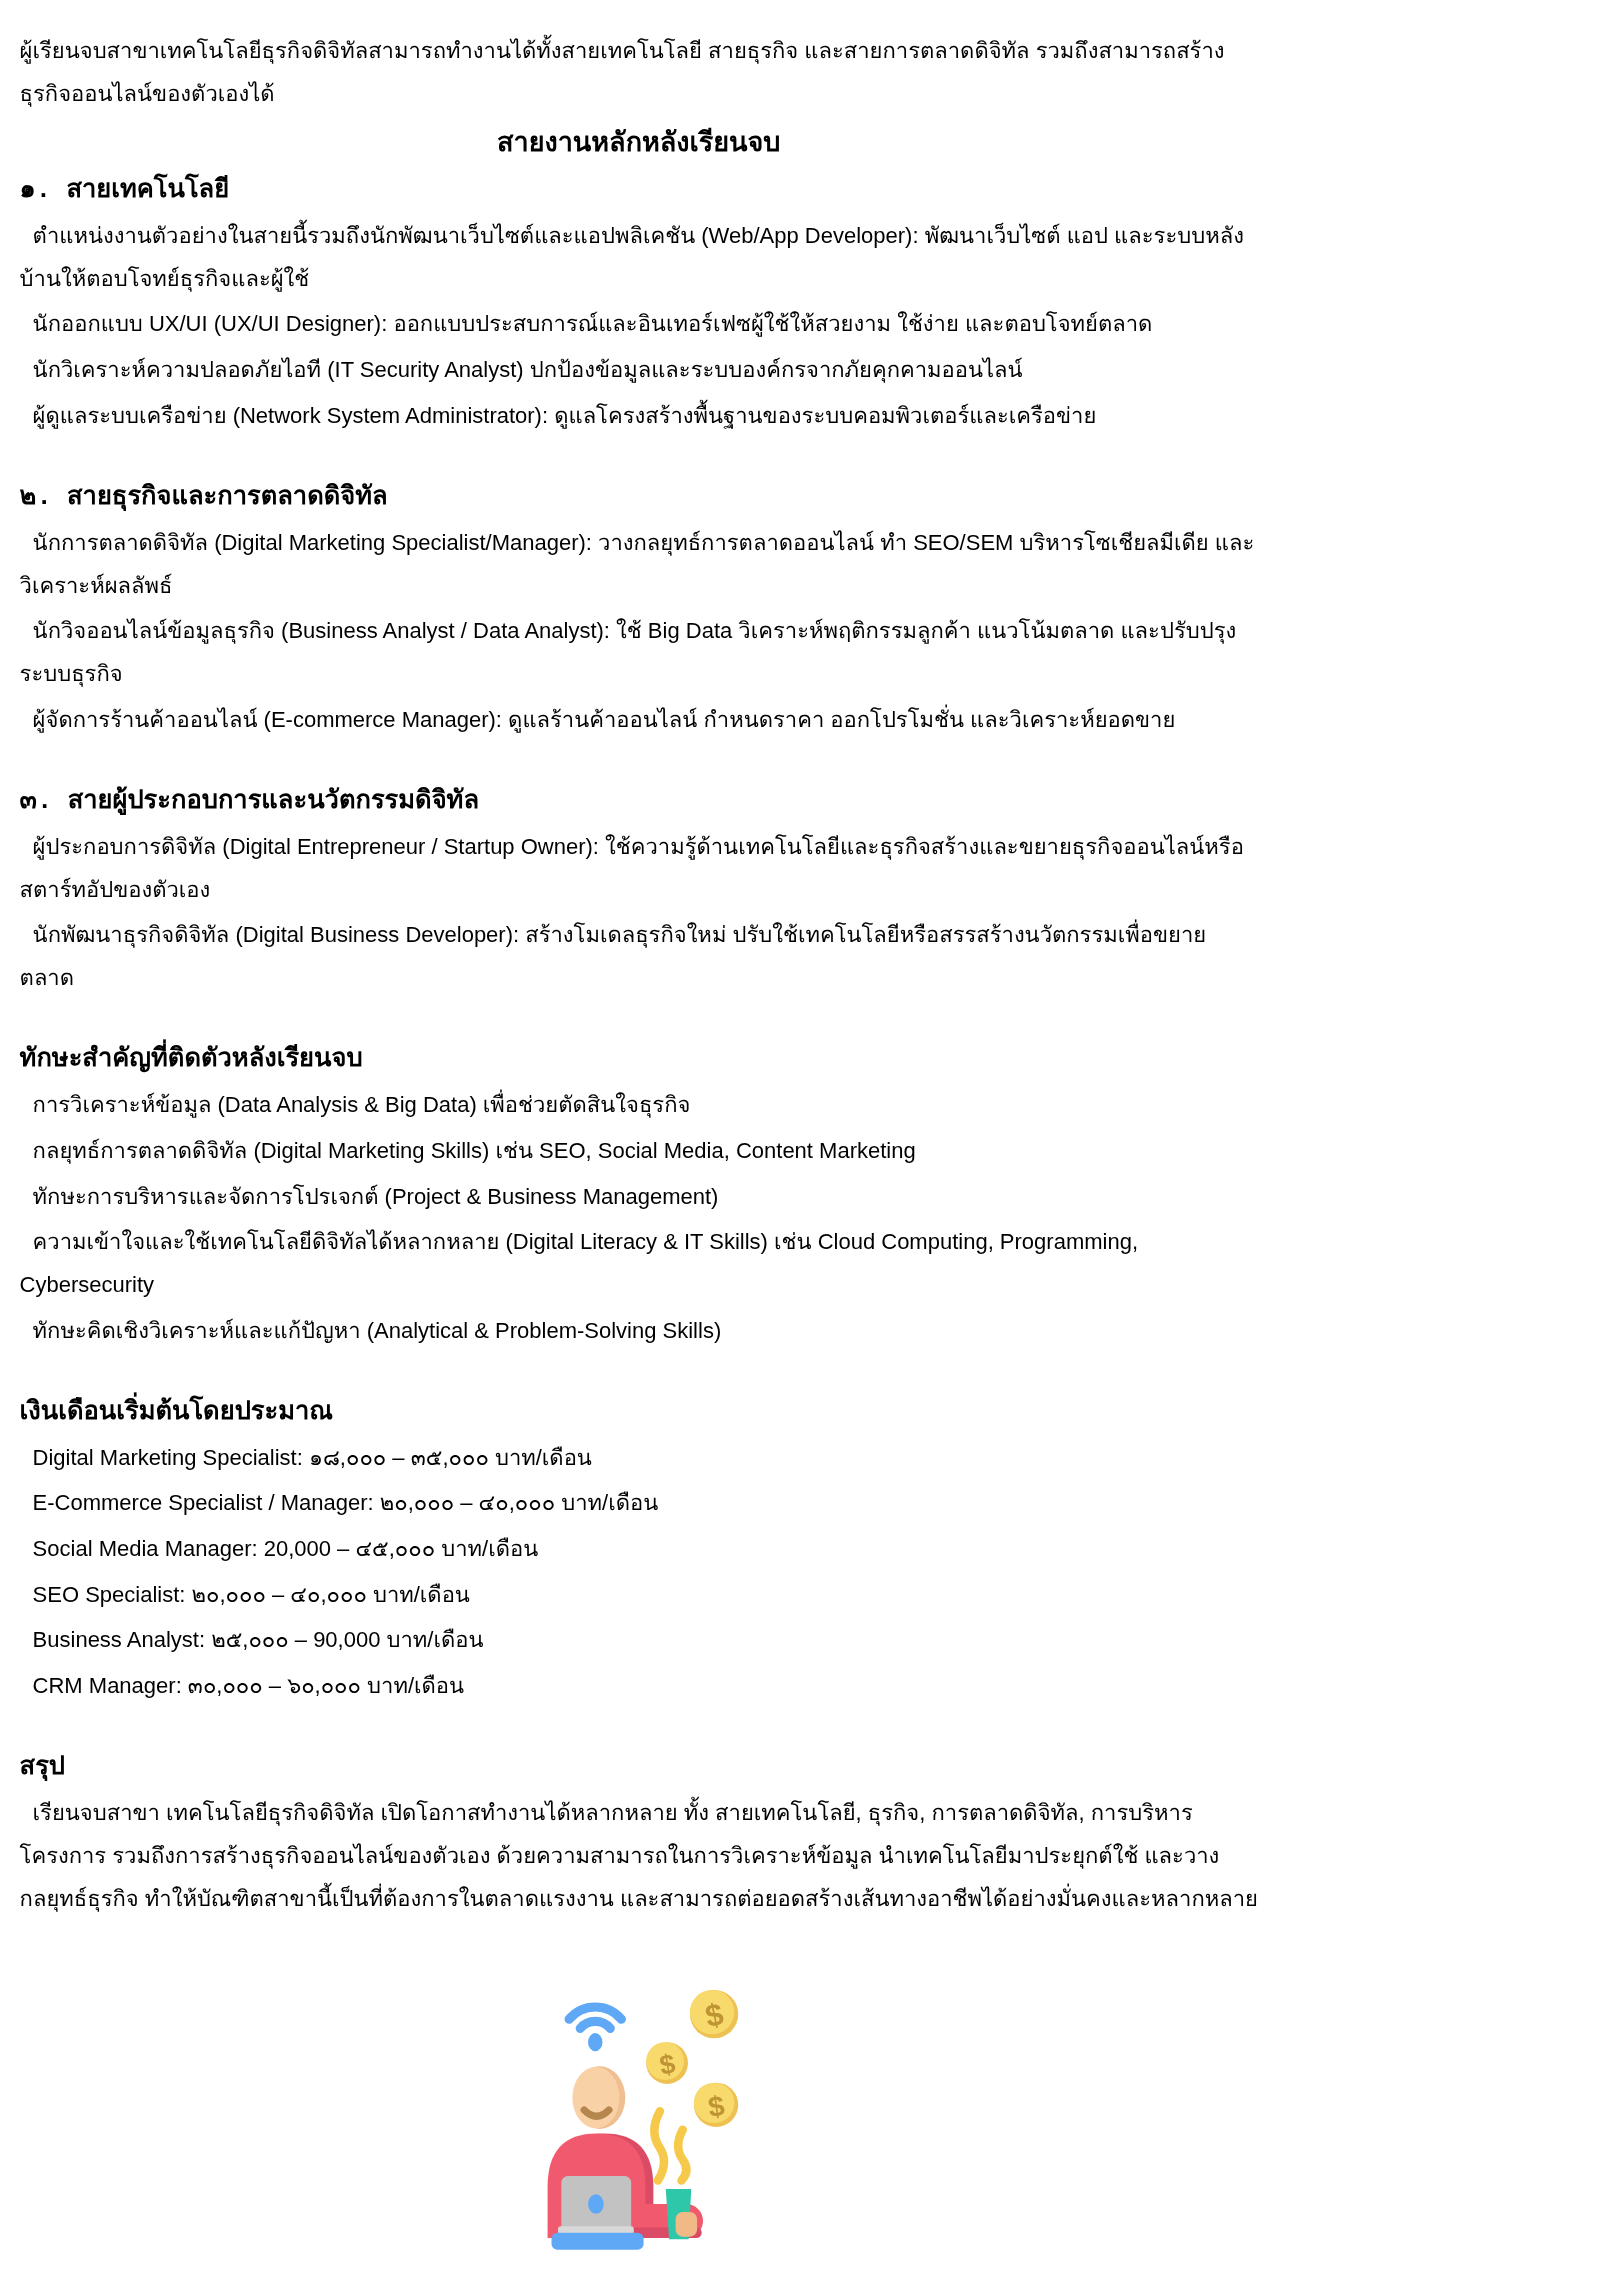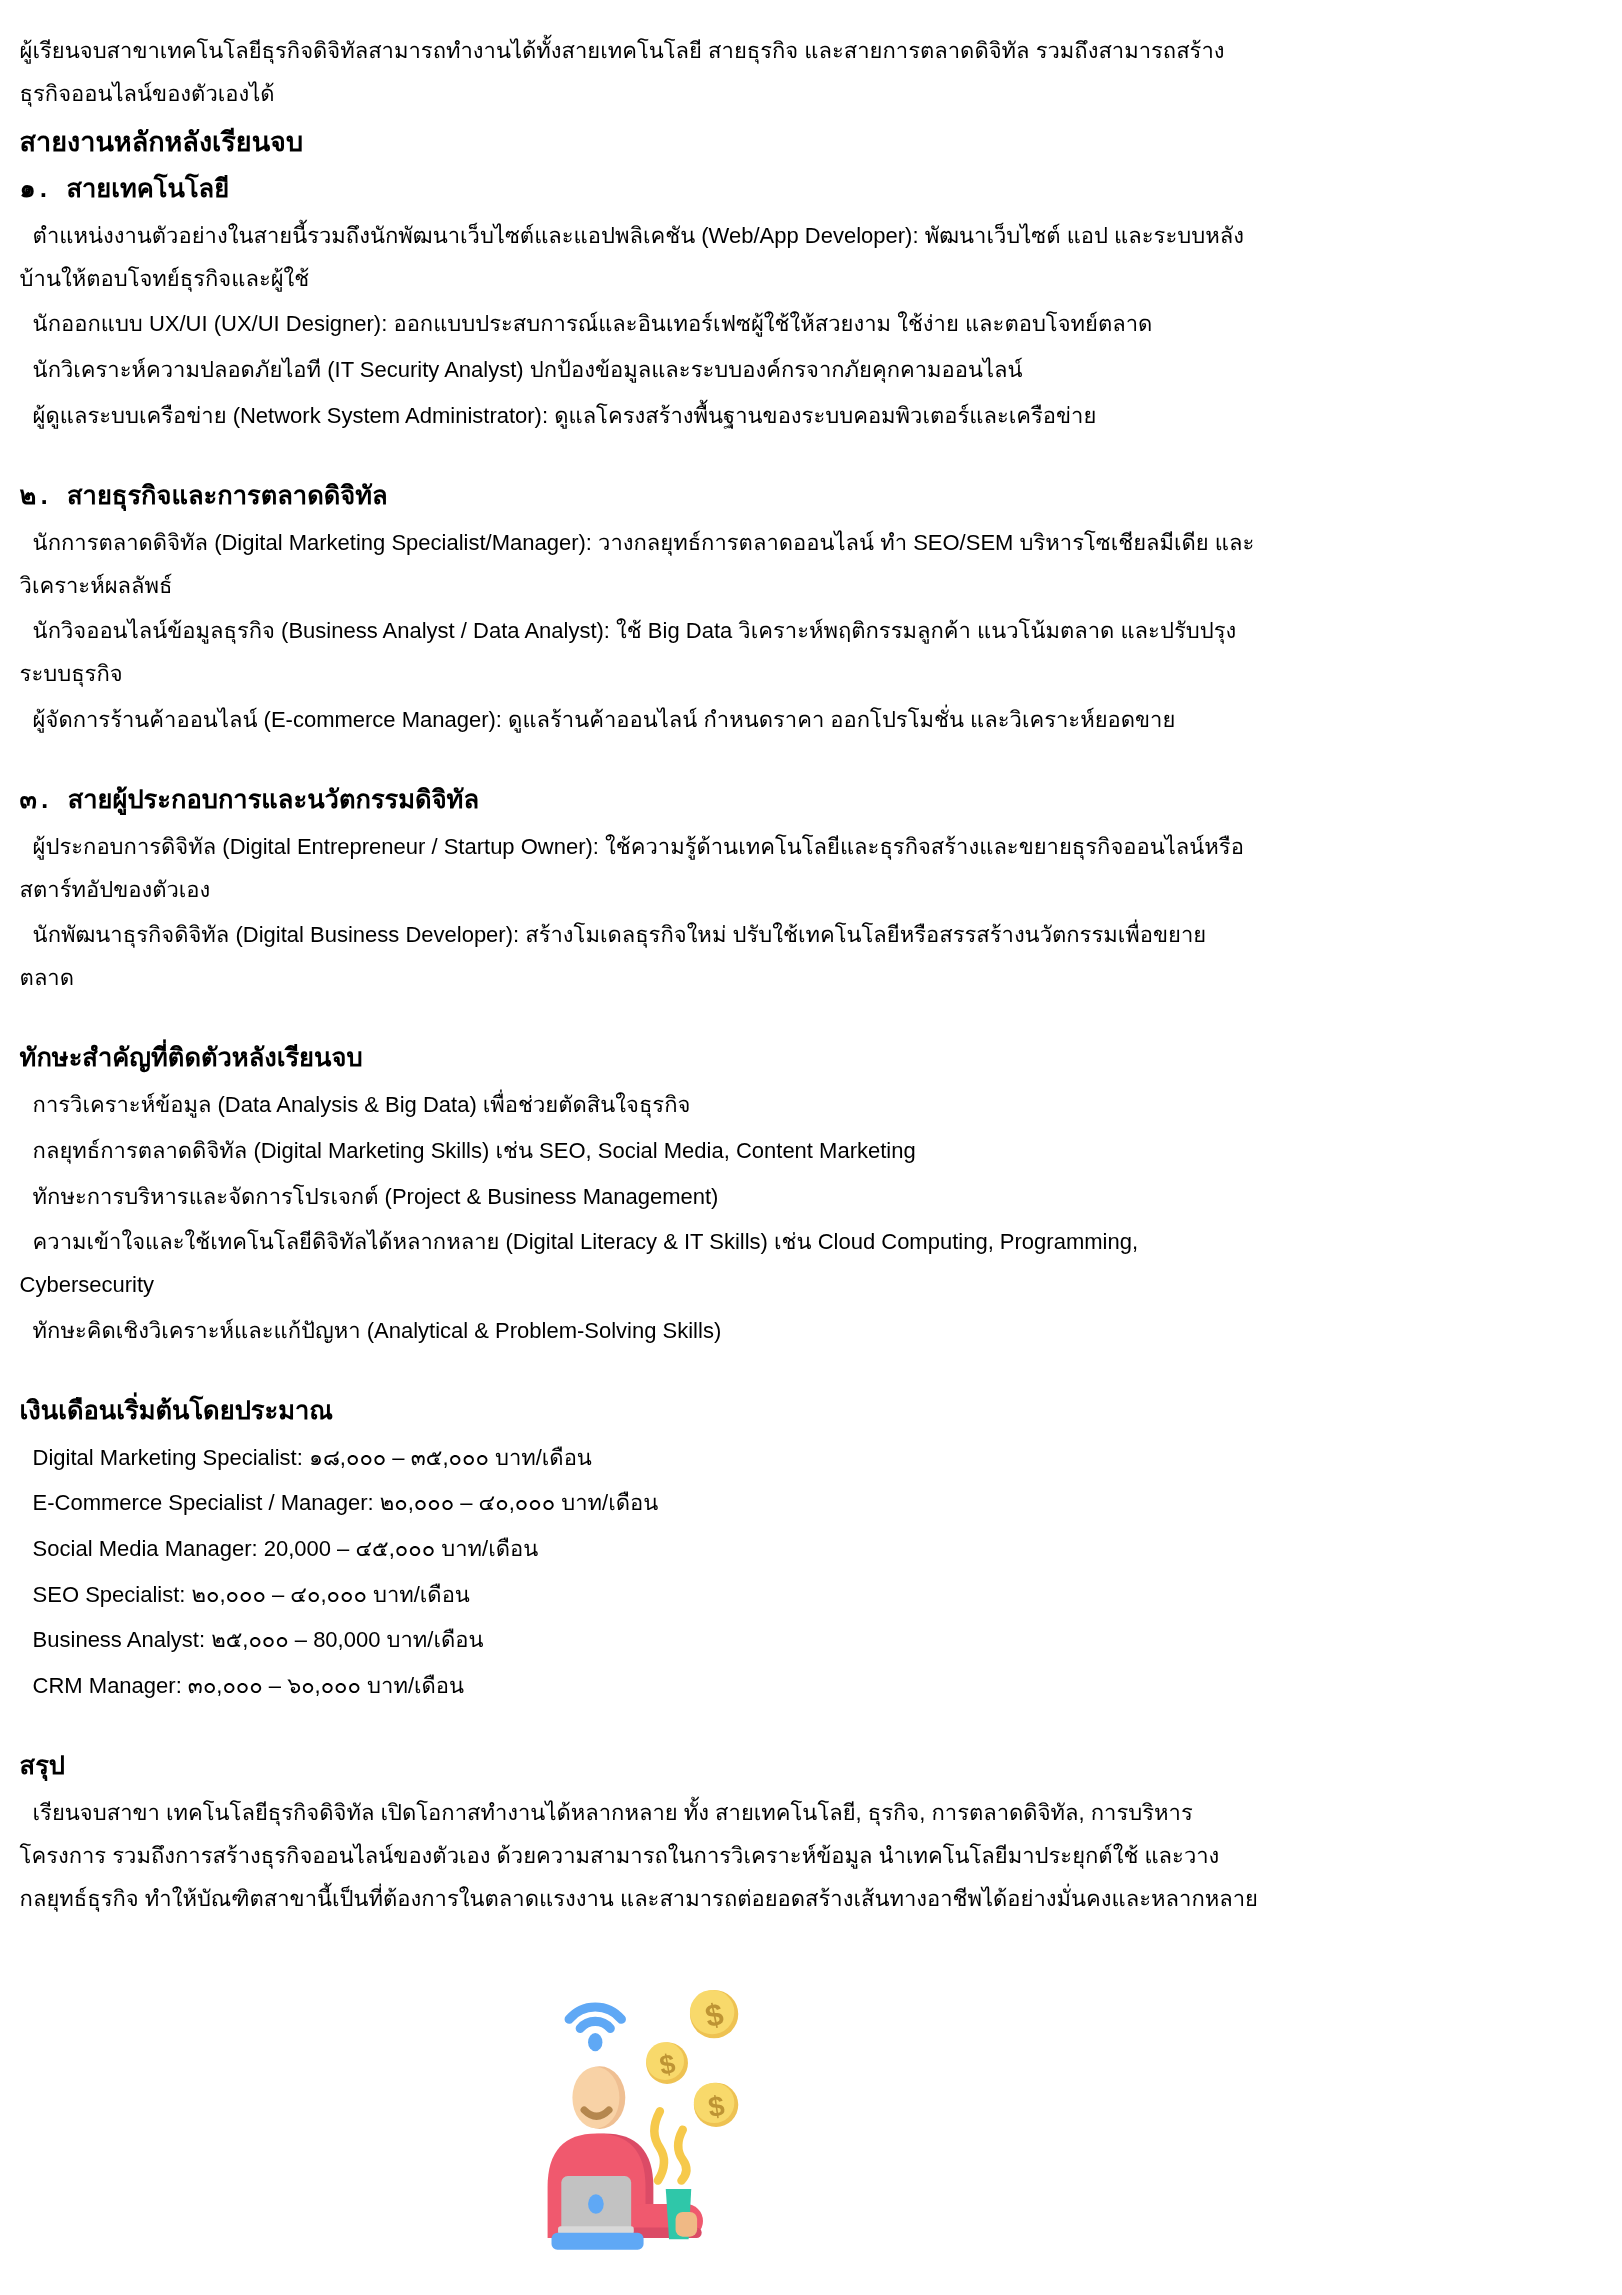--- a/index.html
+++ b/index.html
@@ -18,21 +18,21 @@
   p.body {
     font-size: 22px;
     line-height: 43px;
     margin: 0 0 2.6px 0;
   }
   .indent { text-indent: 13px; }
   .heading {
     font-weight: 700;
     margin: 0;
   }
-  .h-main { font-size: 27px; line-height: 48px; margin-top: 1.3px; }
+  .h-main { font-size: 27px; line-height: 48px; margin-top: 1.3px; text-align: center; }
   .h-sec  { font-size: 25.5px; line-height: 47px; margin-top: 37px; font-family: Liberation Mono, monospace; }
   .h-sec.tight { margin-top: 1.3px; }
   .illustration {
     width: 222px;
     margin: 63px auto 0 auto;
   }
   .coin-text {
     font-family: "Liberation Sans", "DejaVu Sans", sans-serif;
     font-weight: 700;
   }
@@ -66,21 +66,21 @@
   <p class="body indent">กลยุทธ์การตลาดดิจิทัล (Digital Marketing Skills) เช่น SEO, Social Media, Content Marketing</p>
   <p class="body indent">ทักษะการบริหารและจัดการโปรเจกต์ (Project &amp; Business Management)</p>
   <p class="body indent">ความเข้าใจและใช้เทคโนโลยีดิจิทัลได้หลากหลาย (Digital Literacy &amp; IT Skills) เช่น Cloud Computing, Programming, Cybersecurity</p>
   <p class="body indent">ทักษะคิดเชิงวิเคราะห์และแก้ปัญหา (Analytical &amp; Problem-Solving Skills)</p>
 
   <h3 class="heading h-sec">เงินเดือนเริ่มต้นโดยประมาณ</h3>
   <p class="body indent">Digital Marketing Specialist: ๑๘,๐๐๐ – ๓๕,๐๐๐ บาท/เดือน</p>
   <p class="body indent">E-Commerce Specialist / Manager: ๒๐,๐๐๐ – ๔๐,๐๐๐ บาท/เดือน</p>
   <p class="body indent">Social Media Manager: 20,000 – ๔๕,๐๐๐ บาท/เดือน</p>
   <p class="body indent">SEO Specialist: ๒๐,๐๐๐ – ๔๐,๐๐๐ บาท/เดือน</p>
-  <p class="body indent">Business Analyst: ๒๕,๐๐๐ – 80,000 บาท/เดือน</p>
+  <p class="body indent">Business Analyst: ๒๕,๐๐๐ – 90,000 บาท/เดือน</p>
   <p class="body indent">CRM Manager: ๓๐,๐๐๐ – ๖๐,๐๐๐ บาท/เดือน</p>
 
   <h3 class="heading h-sec">สรุป</h3>
   <p class="body indent">เรียนจบสาขา เทคโนโลยีธุรกิจดิจิทัล เปิดโอกาสทำงานได้หลากหลาย ทั้ง สายเทคโนโลยี, ธุรกิจ, การตลาดดิจิทัล, การบริหารโครงการ รวมถึงการสร้างธุรกิจออนไลน์ของตัวเอง ด้วยความสามารถในการวิเคราะห์ข้อมูล นำเทคโนโลยีมาประยุกต์ใช้ และวางกลยุทธ์ธุรกิจ ทำให้บัณฑิตสาขานี้เป็นที่ต้องการในตลาดแรงงาน และสามารถต่อยอดสร้างเส้นทางอาชีพได้อย่างมั่นคงและหลากหลาย</p>
 
   <div class="illustration">
     <svg width="222" height="275" viewBox="0 0 340 420">
 
       <g>
         <path d="M 63 55 A 52 52 0 0 1 143 55" fill="none" stroke-width="14" stroke-linecap="round" stroke="#5FA8F5"></path>

